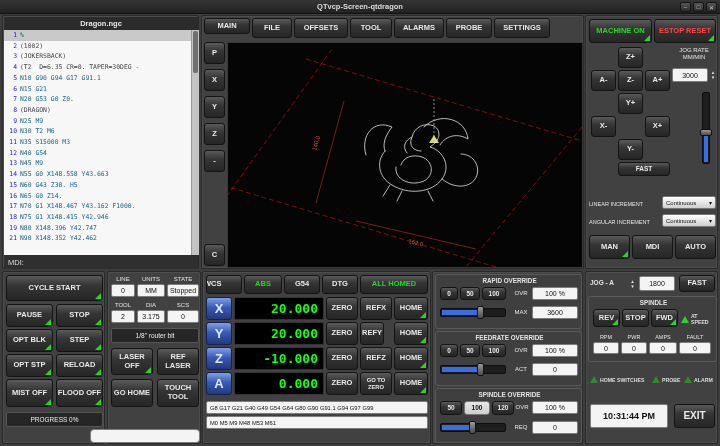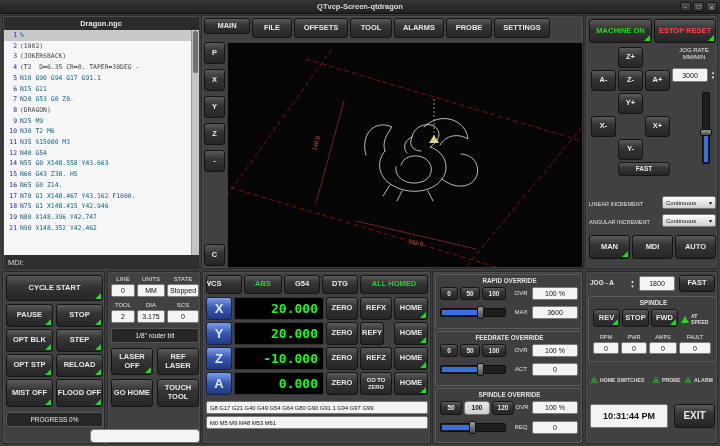--- a/index.html
+++ b/index.html
@@ -113,20 +113,24 @@
       <div class="gline k-g">
         <span class="gnum">11</span>
         <span class="gtxt">N35 S15000 M3</span>
       </div>
 
       <div class="gline k-g">
         <span class="gnum">12</span>
         <span class="gtxt">N40 G54</span>
       </div>
 
+      <div class="gline k-g">
+        <span class="gnum">13</span>
+        <span class="gtxt">N45 M9</span>
+      </div>
 
       <div class="gline k-g">
         <span class="gnum">14</span>
         <span class="gtxt">N55 G0 X148.558 Y43.663</span>
       </div>
 
       <div class="gline k-g">
         <span class="gnum">15</span>
         <span class="gtxt">N60 G43 Z38. H5</span>
       </div>

